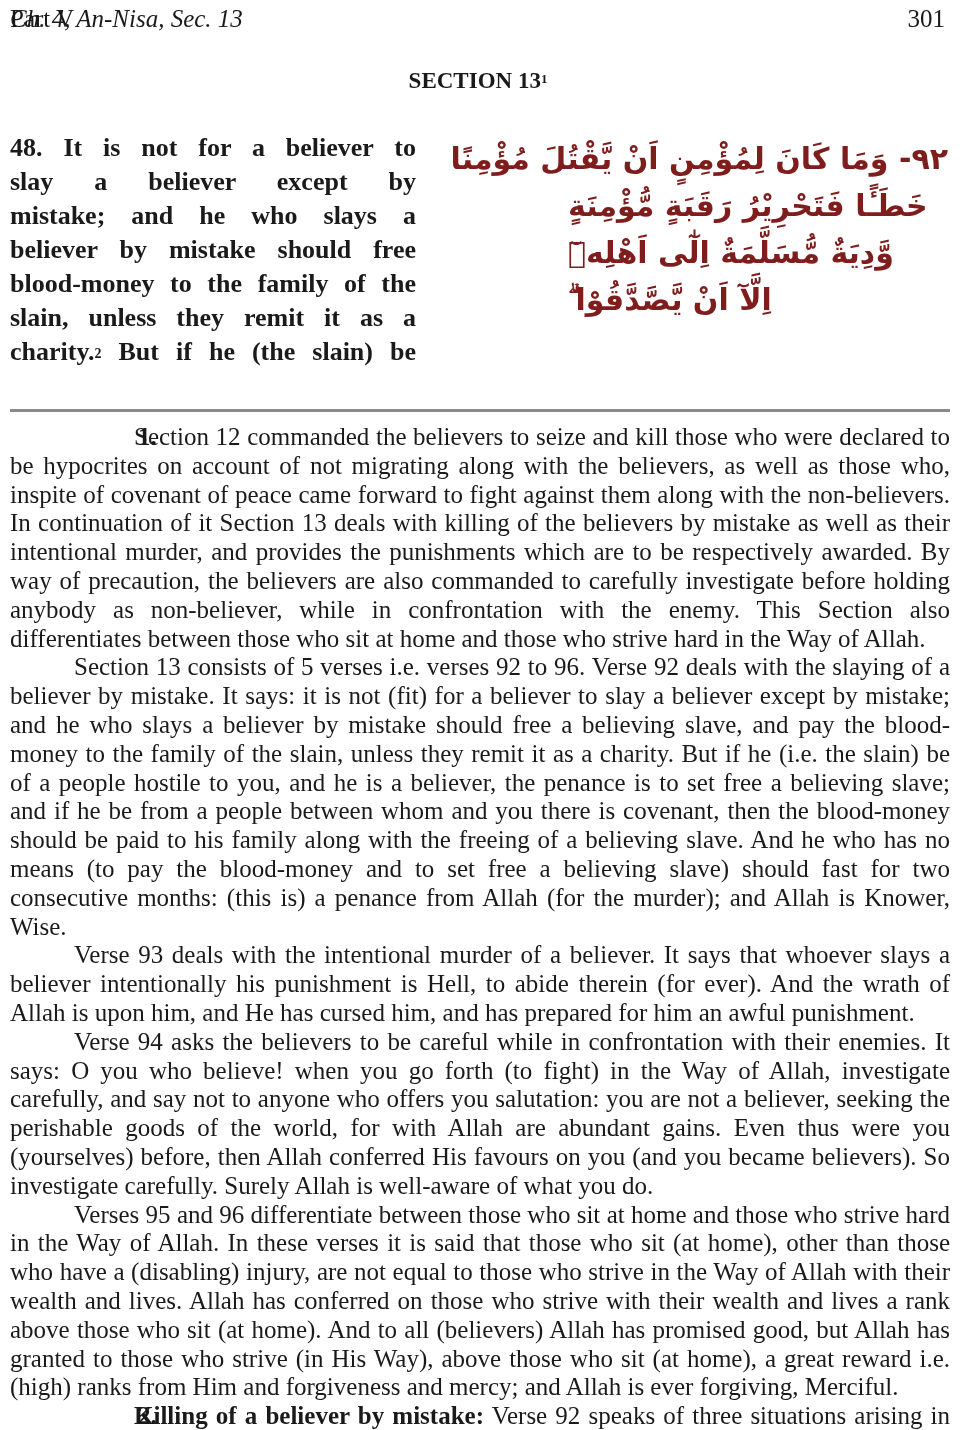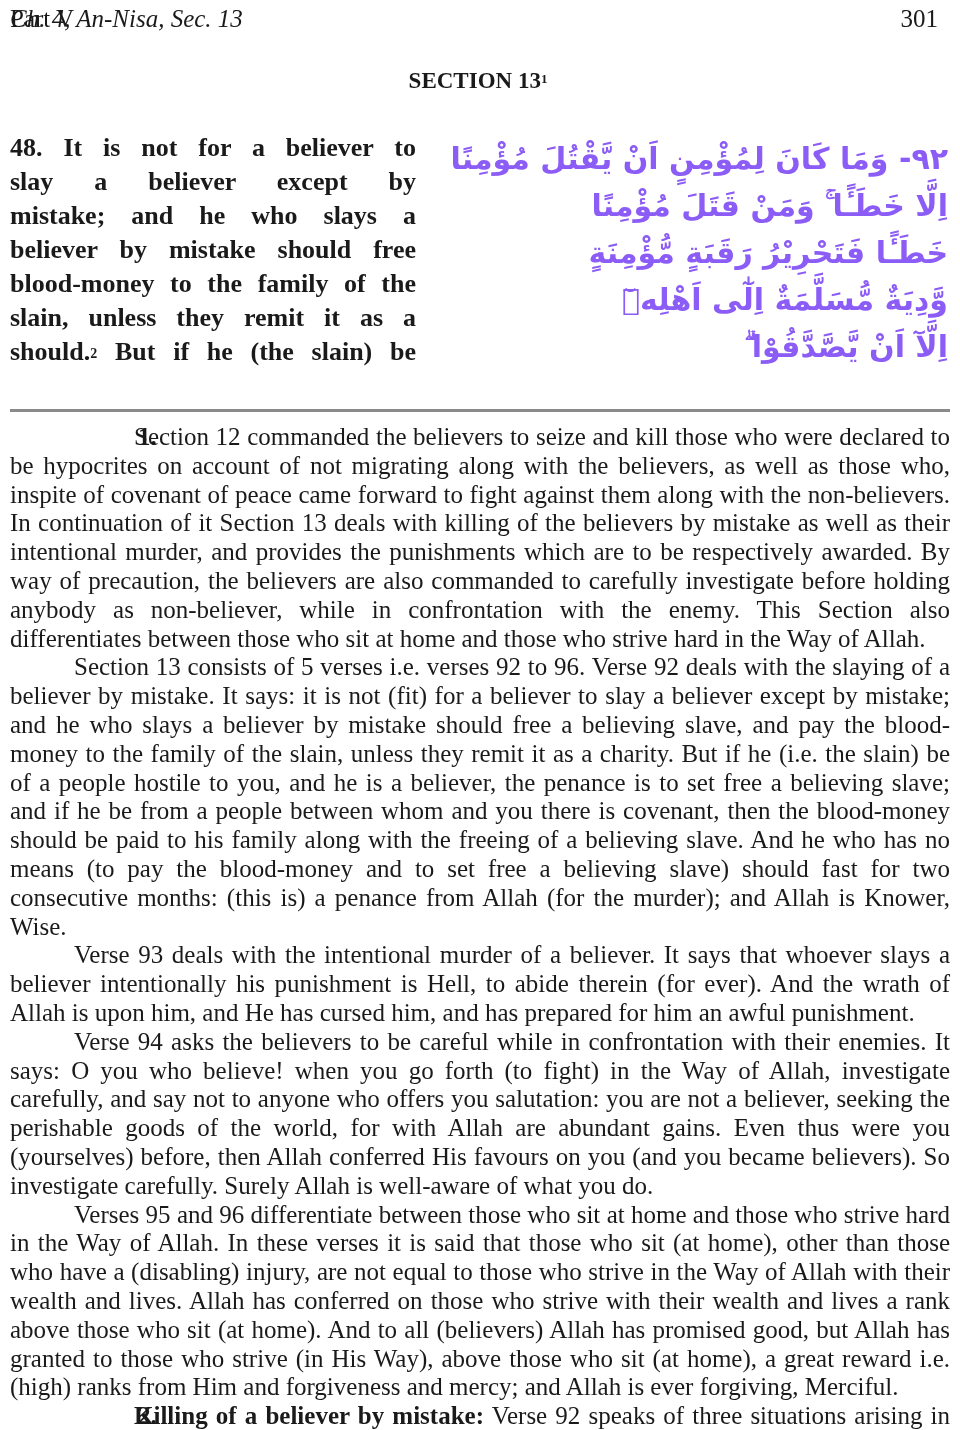--- a/index.html
+++ b/index.html
@@ -6,38 +6,38 @@
   body {
     width: 960px; height: 1430px; overflow: hidden; position: relative;
     font-family: "Liberation Serif", "DejaVu Serif", serif; color: #1a1a1a;
   }
   .running-head {
     position: absolute; top: 2px; left: 10px; right: 10px; height: 34px;
     font-size: 25px; line-height: 34px;
   }
   .rh-left { position: absolute; left: 0; top: 0; }
   .rh-center { position: absolute; left: 0; right: 0; text-align: left; font-style: italic; }
-  .rh-right { position: absolute; right: 12px; top: 0; margin-left: 36px; }
+  .rh-right { position: absolute; right: 5px; top: 0; margin-left: 36px; }
   .section-title {
     position: absolute; top: 66px; left: 0; right: 4px; text-align: center;
     font-weight: bold; font-size: 23px; line-height: 30px; letter-spacing: 0px;
   }
   .section-title sup { font-size: 13px; vertical-align: top; position: relative; top: -2px; }
   .verse-en {
     position: absolute; top: 131px; left: 10px; width: 406px;
     font-weight: bold; font-size: 26px; line-height: 34px;
     text-align: justify; text-align-last: justify;
   }
   .verse-en .line { display: block; text-align: justify; text-align-last: justify; white-space: nowrap; }
   .verse-en sup { font-size: 14px; vertical-align: top; position: relative; top: 2px; }
   .verse-ar {
     position: absolute; top: 135px; right: 12px; width: 380px;
-    direction: rtl; text-align: right;
+    direction: rtl; text-align: left;
     font-family: "DejaVu Sans", sans-serif; font-weight: bold;
-    font-size: 30px; line-height: 47px; color: #8b5cf6;
+    font-size: 30px; line-height: 47px; color: #7f1d1d;
   }
   .verse-ar .line { display: block; white-space: nowrap; }
   .divider {
     position: absolute; top: 409px; left: 10px; width: 940px; height: 3px; background: #8a8a8a;
   }
   .commentary {
     position: absolute; top: 423px; left: 10px; width: 940px;
     font-size: 25px; line-height: 28.8px; text-align: justify;
   }
   .commentary p { margin: 0; text-indent: 64px; }
@@ -57,26 +57,25 @@
   <span>SECTION 13</span><sup>1</sup>
 </div>
 
 <div class="verse-en">
   <span class="line">48.  It is not for a believer to</span>
   <span class="line">slay a believer except by</span>
   <span class="line">mistake; and he who slays a</span>
   <span class="line">believer by mistake should free</span>
   <span class="line">blood-money to the family of the</span>
   <span class="line">slain, unless they remit it as a</span>
-  <span class="line"><span>should.</span><sup>2</sup><span> But if he (the slain) be</span></span>
+  <span class="line"><span>charity.</span><sup>2</sup><span> But if he (the slain) be</span></span>
 </div>
 
 <div class="verse-ar">
   <span class="line">٩٢- وَمَا كَانَ لِمُؤْمِنٍ اَنْ يَّقْتُلَ مُؤْمِنًا</span>
-  <span class="line">اِلَّا خَطَـًٔا ۚ وَمَنْ قَتَلَ مُؤْمِنًا</span>
   <span class="line">خَطَـًٔا فَتَحْرِيْرُ رَقَبَةٍ مُّؤْمِنَةٍ</span>
   <span class="line">وَّدِيَةٌ مُّسَلَّمَةٌ اِلٰٓى اَهْلِهٖٓ</span>
   <span class="line">اِلَّآ اَنْ يَّصَّدَّقُوْا ۗ</span>
 </div>
 
 <div class="divider"></div>
 
 <div class="commentary">
   <p><span class="num">1.</span><span>Section 12 commanded the believers to seize and kill those who were declared to be hypocrites on account of not migrating along with the believers, as well as those who, inspite of covenant of peace came forward to fight against them along with the non-believers. In continuation of it Section 13 deals with killing of the believers by mistake as well as their intentional murder, and provides the punishments which are to be respectively awarded. By way of precaution, the believers are also commanded to carefully investigate before holding anybody as non-believer, while in confrontation with the enemy. This Section also differentiates between those who sit at home and those who strive hard in the Way of Allah.</span></p>
   <p><span>Section 13 consists of 5 verses i.e. verses 92 to 96. Verse 92 deals with the slaying of a believer by mistake. It says: it is not (fit) for a believer to slay a believer except by mistake; and he who slays a believer by mistake should free a believing slave, and pay the blood-money to the family of the slain, unless they remit it as a charity. But if he (i.e. the slain) be of a people hostile to you, and he is a believer, the penance is to set free a believing slave; and if he be from a people between whom and you there is covenant, then the blood-money should be paid to his family along with the freeing of a believing slave. And he who has no means (to pay the blood-money and to set free a believing slave) should fast for two consecutive months: (this is) a penance from Allah (for the murder); and Allah is Knower, Wise.</span></p>

